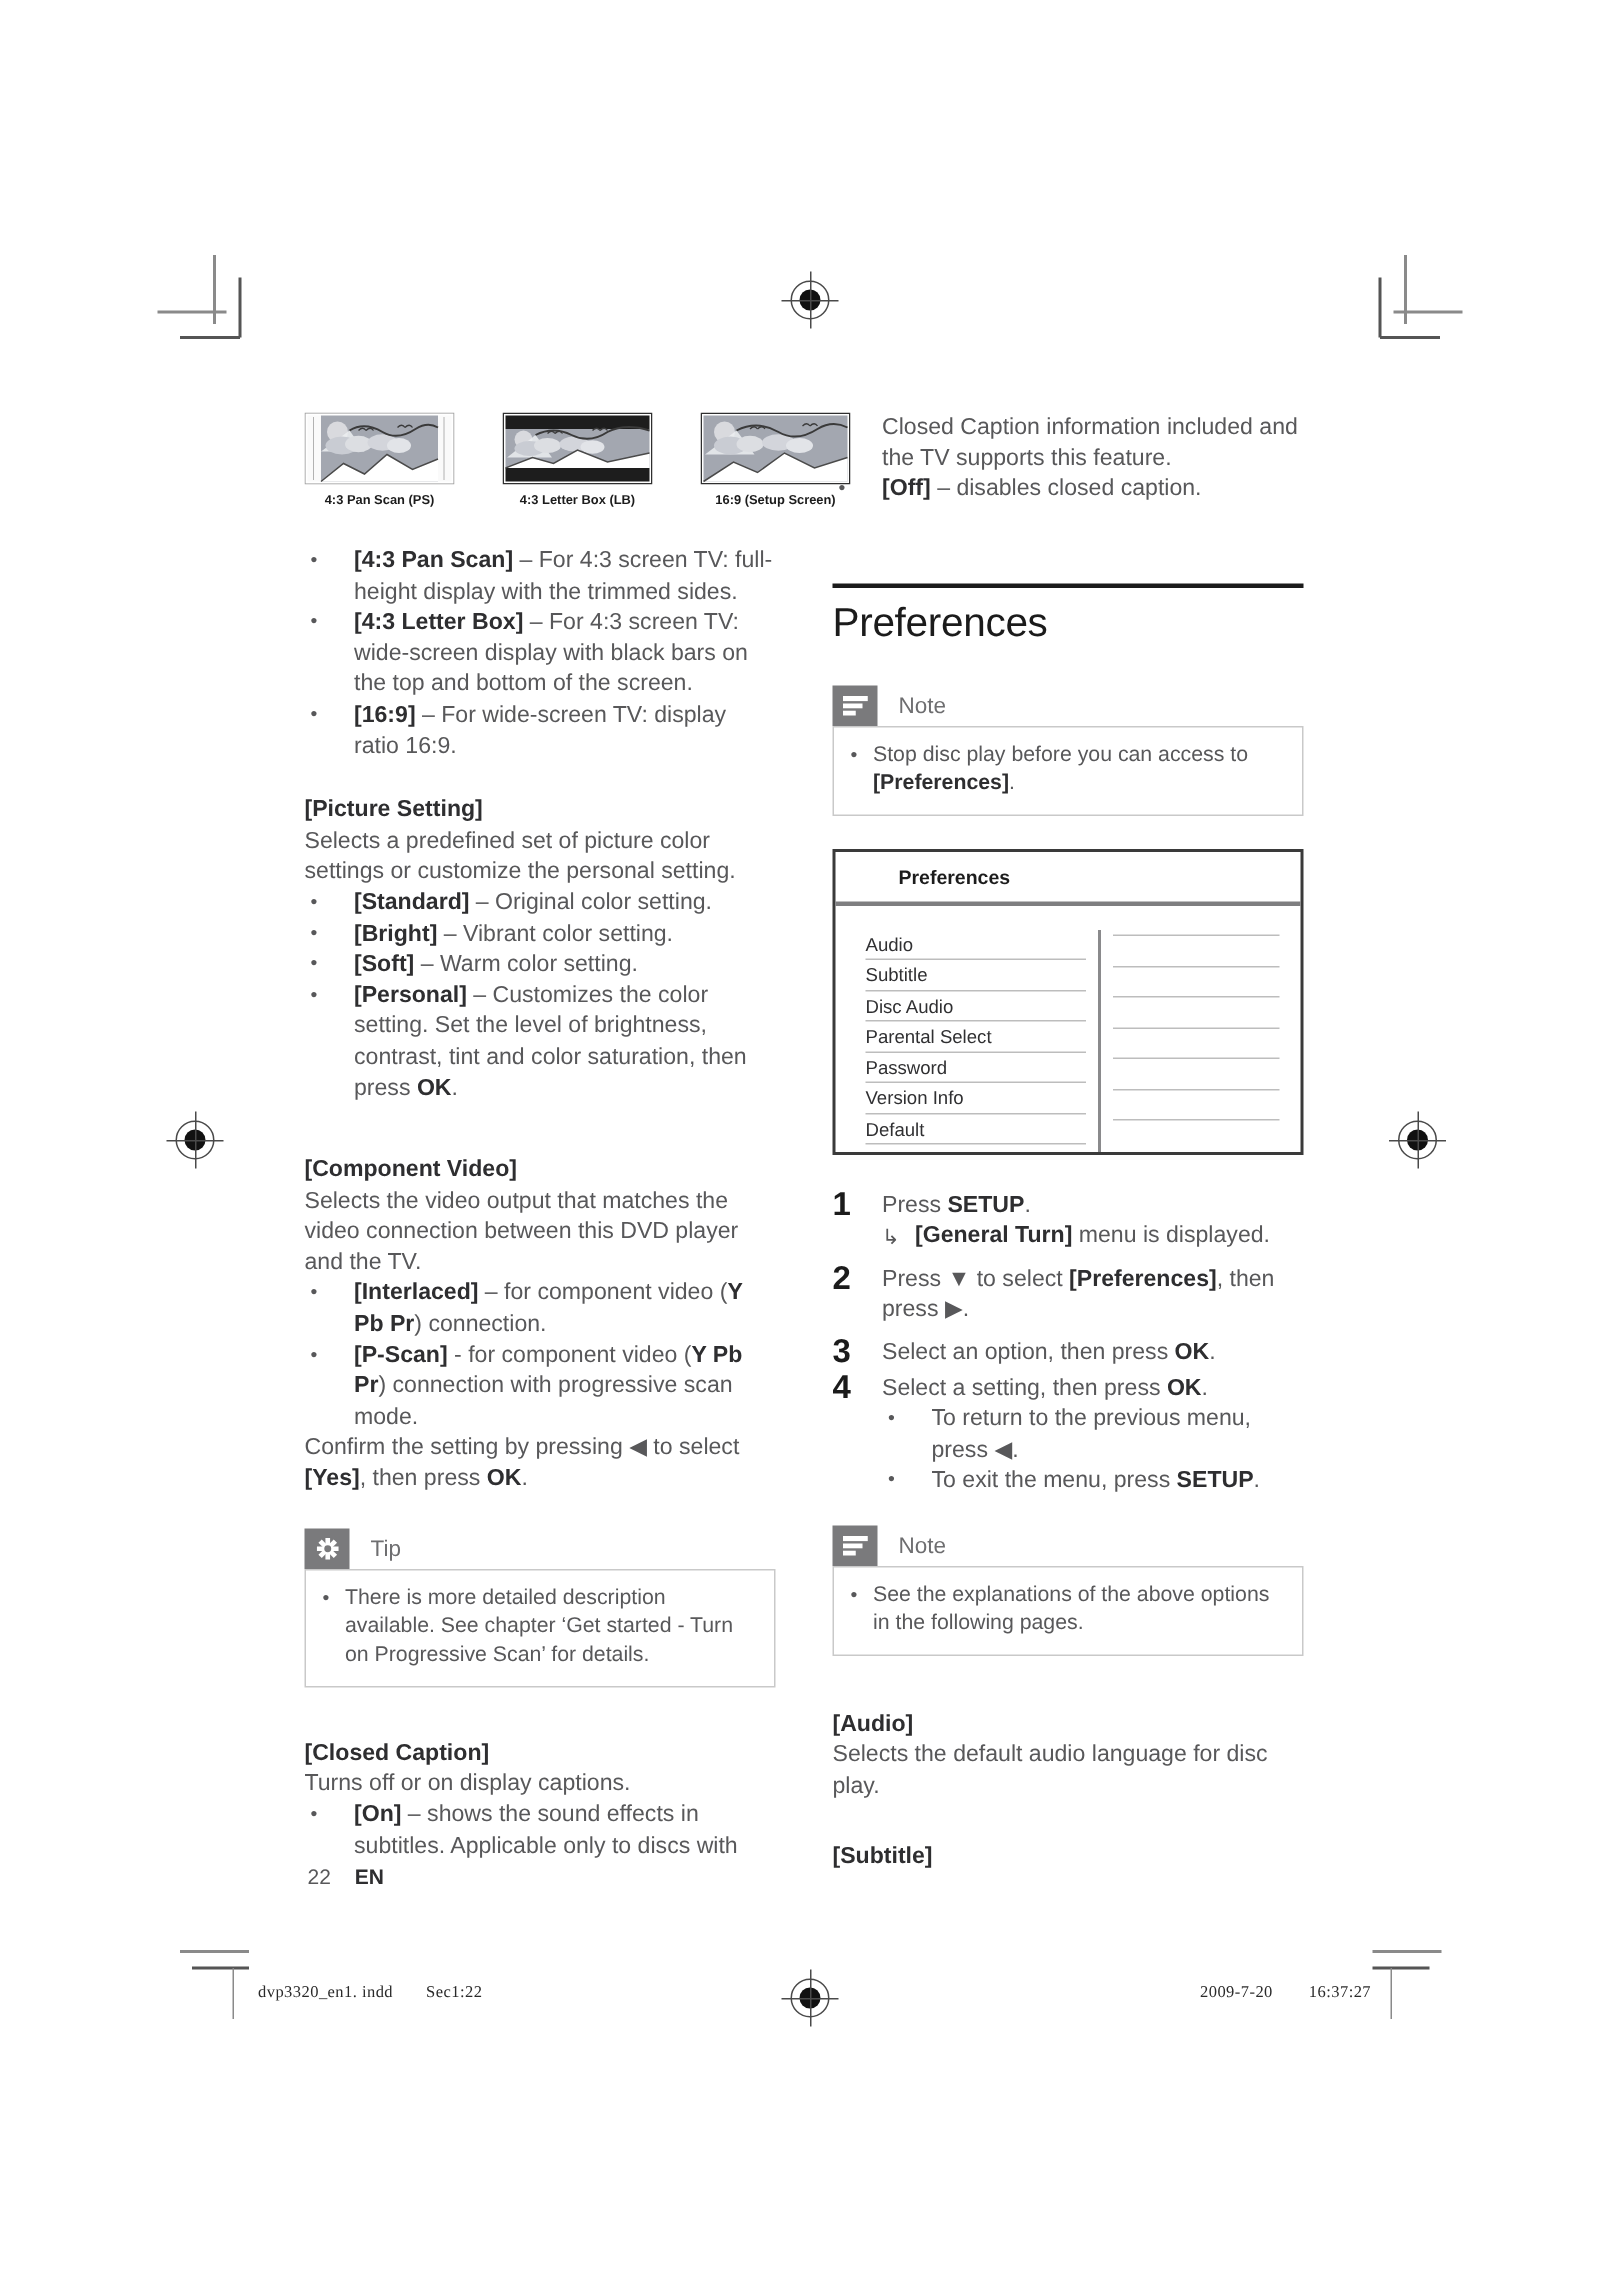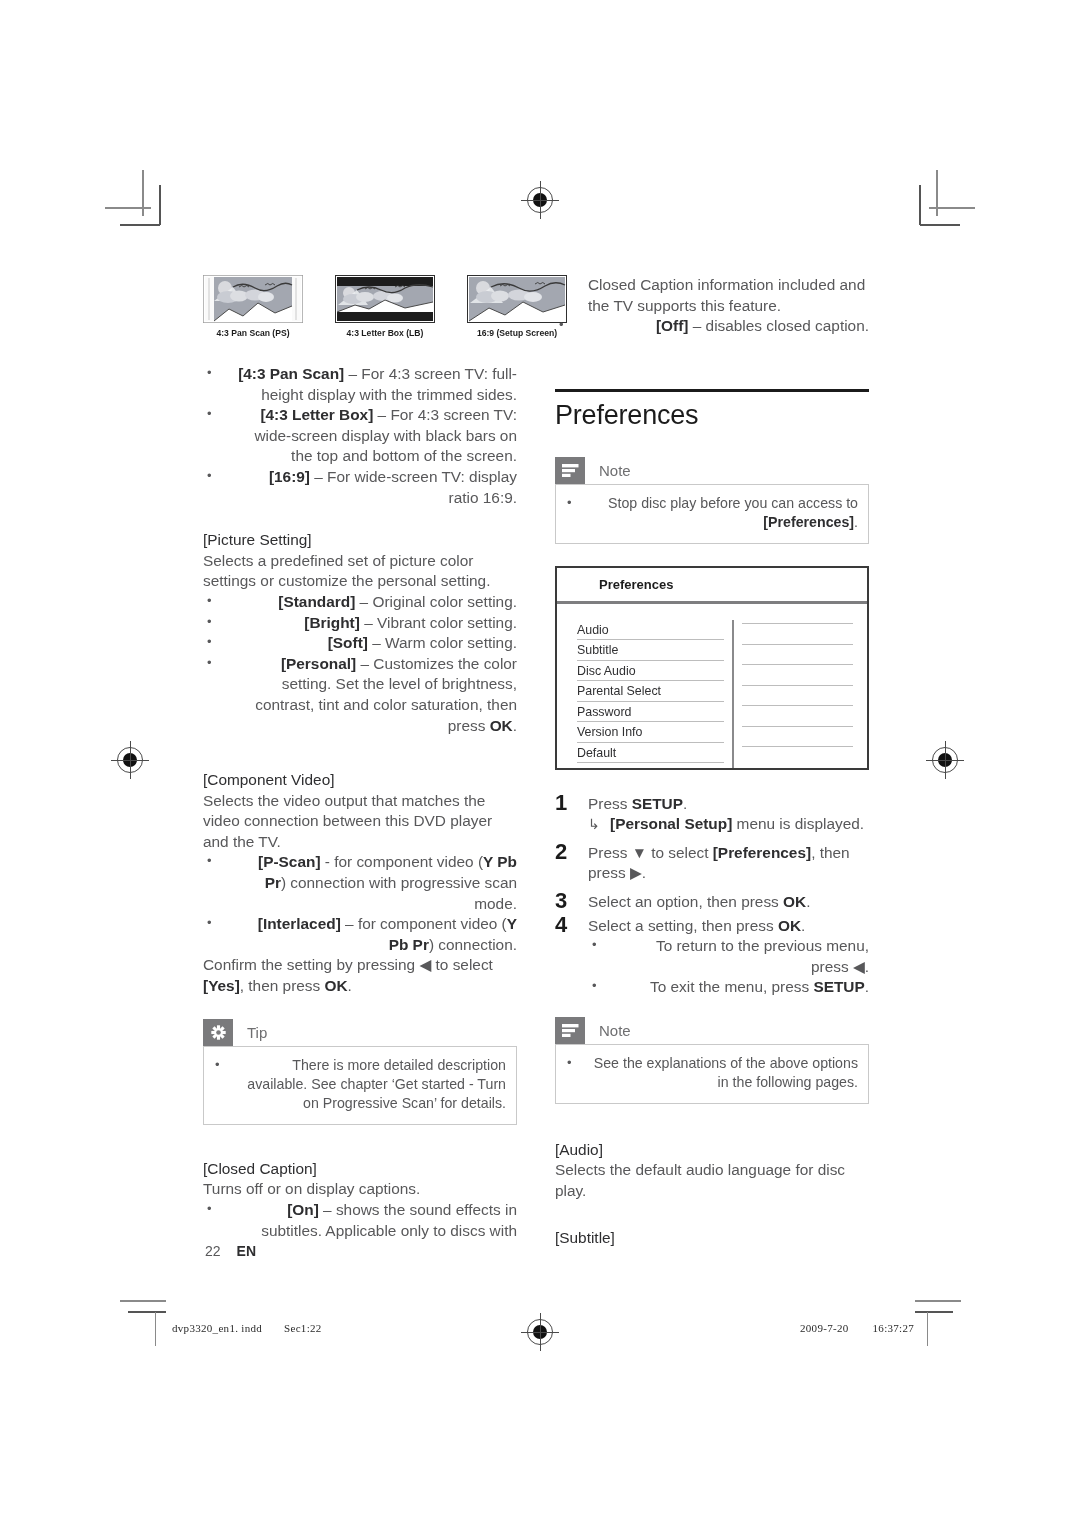--- a/index.html
+++ b/index.html
@@ -73,21 +73,21 @@
   p, li, div.txt {
     font-size: 15.4px;
     line-height: 20.6px;
     color: #58585a;
     margin: 0;
   }
   .b { font-weight: bold; color: #2e2e30; }
   .hdg {
     font-size: 15.4px;
     line-height: 20.6px;
-    font-weight: normal;
+    font-weight: bold;
     color: #2e2e30;
     margin: 0;
   }
   .sec-title {
     font-size: 27px;
     line-height: 32px;
     color: #1b1b1b;
     font-weight: normal;
     margin: 0;
     letter-spacing: -0.2px;
@@ -95,21 +95,20 @@
   .sec-rule {
     border-top: 3px solid #1b1b1b;
     margin-bottom: 7px;
   }
 
   ul.bul { list-style: none; margin: 0; padding: 0; }
   ul.bul > li {
     position: relative;
     padding-left: 33px;
     margin: 0;
-    text-align: right;
   }
   ul.bul > li::before {
     content: "\2022";
     position: absolute;
     left: 4px; top: -1px;
     color: #58585a;
     font-size: 13px;
   }
   .spacer-md { height: 22px; }
   .spacer-lg { height: 34px; }
@@ -397,22 +396,22 @@
         <li><span class="b">[Bright]</span><span> – Vibrant color setting.</span></li>
         <li><span class="b">[Soft]</span><span> – Warm color setting.</span></li>
         <li><span class="b">[Personal]</span><span> – Customizes the color setting. Set the level of brightness, contrast, tint and color saturation, then press </span><span class="b">OK</span><span>.</span></li>
       </ul>
 
       <div class="spacer-lg"></div>
 
       <div class="hdg">[Component Video]</div>
       <p>Selects the video output that matches the video connection between this DVD player and the TV.</p>
       <ul class="bul">
+        <li><span class="b">[Interlaced]</span><span> – for component video (</span><span class="b">Y Pb Pr</span><span>) connection.</span></li>
         <li><span class="b">[P-Scan]</span><span> - for component video (</span><span class="b">Y Pb Pr</span><span>) connection with progressive scan mode.</span></li>
-        <li><span class="b">[Interlaced]</span><span> – for component video (</span><span class="b">Y Pb Pr</span><span>) connection.</span></li>
       </ul>
       <p><span>Confirm the setting by pressing </span><span>◀</span><span> to select </span><span class="b">[Yes]</span><span>, then press </span><span class="b">OK</span><span>.</span></p>
 
       <div class="spacer-md"></div>
 
       <div class="callout">
         <div class="callout-head">
           <div class="callout-tab">
             <span class="cicon">
               <svg width="17" height="17" viewBox="0 0 17 17">
@@ -503,21 +502,21 @@
           </div>
         </div>
       </div>
 
       <div style="height:24px;"></div>
 
       <ol class="steps">
         <li>
           <span class="num">1</span>
           <div class="txt"><span>Press </span><span class="b">SETUP</span><span>.</span></div>
-          <div class="txt substep"><span class="arrow">↳</span><span class="b">[Personal Setup]</span><span> menu is displayed.</span></div>
+          <div class="txt substep"><span class="arrow">↳</span><span class="b">[General Turn]</span><span> menu is displayed.</span></div>
         </li>
         <li style="margin-top:8px;">
           <span class="num">2</span>
           <div class="txt"><span>Press </span><span>▼</span><span> to select </span><span class="b">[Preferences]</span><span>, then press </span><span>▶</span><span>.</span></div>
         </li>
         <li style="margin-top:8px;">
           <span class="num">3</span>
           <div class="txt"><span>Select an option, then press </span><span class="b">OK</span><span>.</span></div>
         </li>
         <li style="margin-top:3px;">

